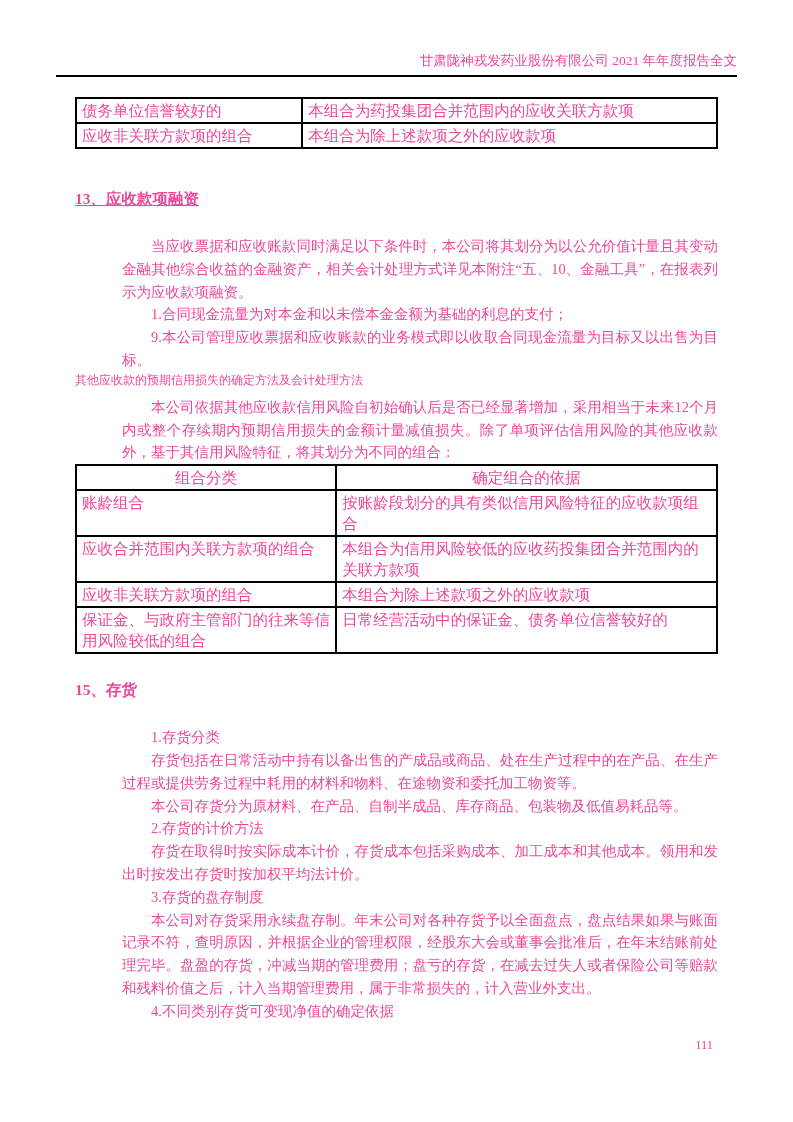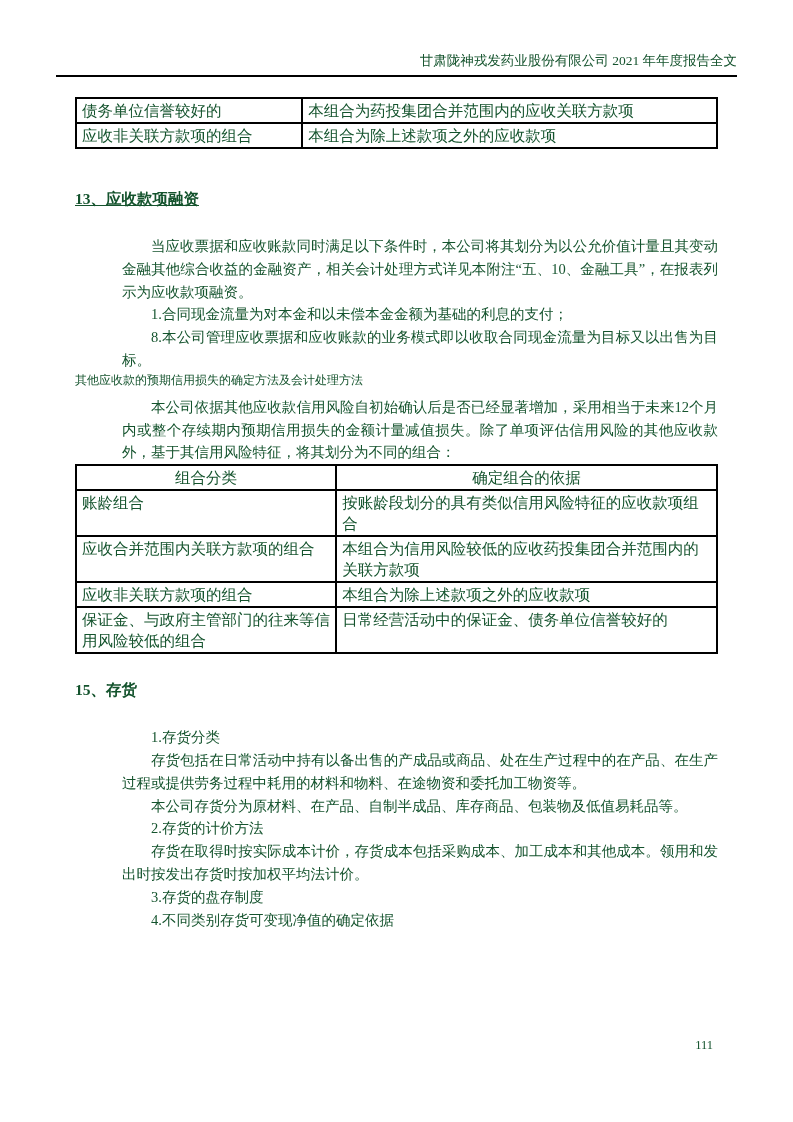--- a/index.html
+++ b/index.html
@@ -10,21 +10,21 @@
     background: #ffffff;
     overflow: hidden;
   }
   .page {
     position: relative;
     width: 793px;
     height: 1122px;
     box-sizing: border-box;
     padding: 52px 56px 0 56px;
     font-family: "Liberation Serif", "DejaVu Serif", serif;
-    color: #14532d;
+    color: #ec4899;
   }
   .page-header {
     text-align: right;
     font-size: 13.5px;
     line-height: 18px;
     padding-bottom: 5px;
     border-bottom: 2px solid #000000;
   }
   .content {
     padding: 0 19px;
@@ -103,21 +103,21 @@
         <tr>
           <td>应收非关联方款项的组合</td>
           <td>本组合为除上述款项之外的应收款项</td>
         </tr>
       </tbody>
     </table>
 
     <h2 class="sec" id="sec13-heading">13、应收款项融资</h2>
     <p class="body indent">当应收票据和应收账款同时满足以下条件时，本公司将其划分为以公允价值计量且其变动金融其他综合收益的金融资产，相关会计处理方式详见本附注“五、10、金融工具”，在报表列示为应收款项融资。</p>
     <p class="body indent">1.合同现金流量为对本金和以未偿本金金额为基础的利息的支付；</p>
-    <p class="body indent">8.本公司管理应收票据和应收账款的业务模式即以收取合同现金流量为目标又以出售为目标。</p>
+    <p class="body indent">9.本公司管理应收票据和应收账款的业务模式即以收取合同现金流量为目标又以出售为目标。</p>
 
     <p class="subtitle">其他应收款的预期信用损失的确定方法及会计处理方法</p>
     <p class="body indent para14">本公司依据其他应收款信用风险自初始确认后是否已经显著增加，采用相当于未来12个月内或整个存续期内预期信用损失的金额计量减值损失。除了单项评估信用风险的其他应收款外，基于其信用风险特征，将其划分为不同的组合：</p>
 
     <table class="tbl tbl2">
       <colgroup>
           <col class="c1">
           <col class="c2">
         </colgroup>
       <thead>
@@ -146,19 +146,20 @@
       </tbody>
     </table>
 
     <h2 class="sec" id="sec15-heading">15、存货</h2>
     <p class="body indent">1.存货分类</p>
     <p class="body indent">存货包括在日常活动中持有以备出售的产成品或商品、处在生产过程中的在产品、在生产过程或提供劳务过程中耗用的材料和物料、在途物资和委托加工物资等。</p>
     <p class="body indent">本公司存货分为原材料、在产品、自制半成品、库存商品、包装物及低值易耗品等。</p>
     <p class="body indent">2.存货的计价方法</p>
     <p class="body indent">存货在取得时按实际成本计价，存货成本包括采购成本、加工成本和其他成本。领用和发出时按发出存货时按加权平均法计价。</p>
     <p class="body indent">3.存货的盘存制度</p>
+    <p class="body indent">本公司对存货采用永续盘存制。年末公司对各种存货予以全面盘点，盘点结果如果与账面记录不符，查明原因，并根据企业的管理权限，经股东大会或董事会批准后，在年末结账前处理完毕。盘盈的存货，冲减当期的管理费用；盘亏的存货，在减去过失人或者保险公司等赔款和残料价值之后，计入当期管理费用，属于非常损失的，计入营业外支出。</p>
     <p class="body indent">4.不同类别存货可变现净值的确定依据</p>
 
   </div>
 
   <div class="page-footer">111</div>
 
 </div>
 
 </body></html>

